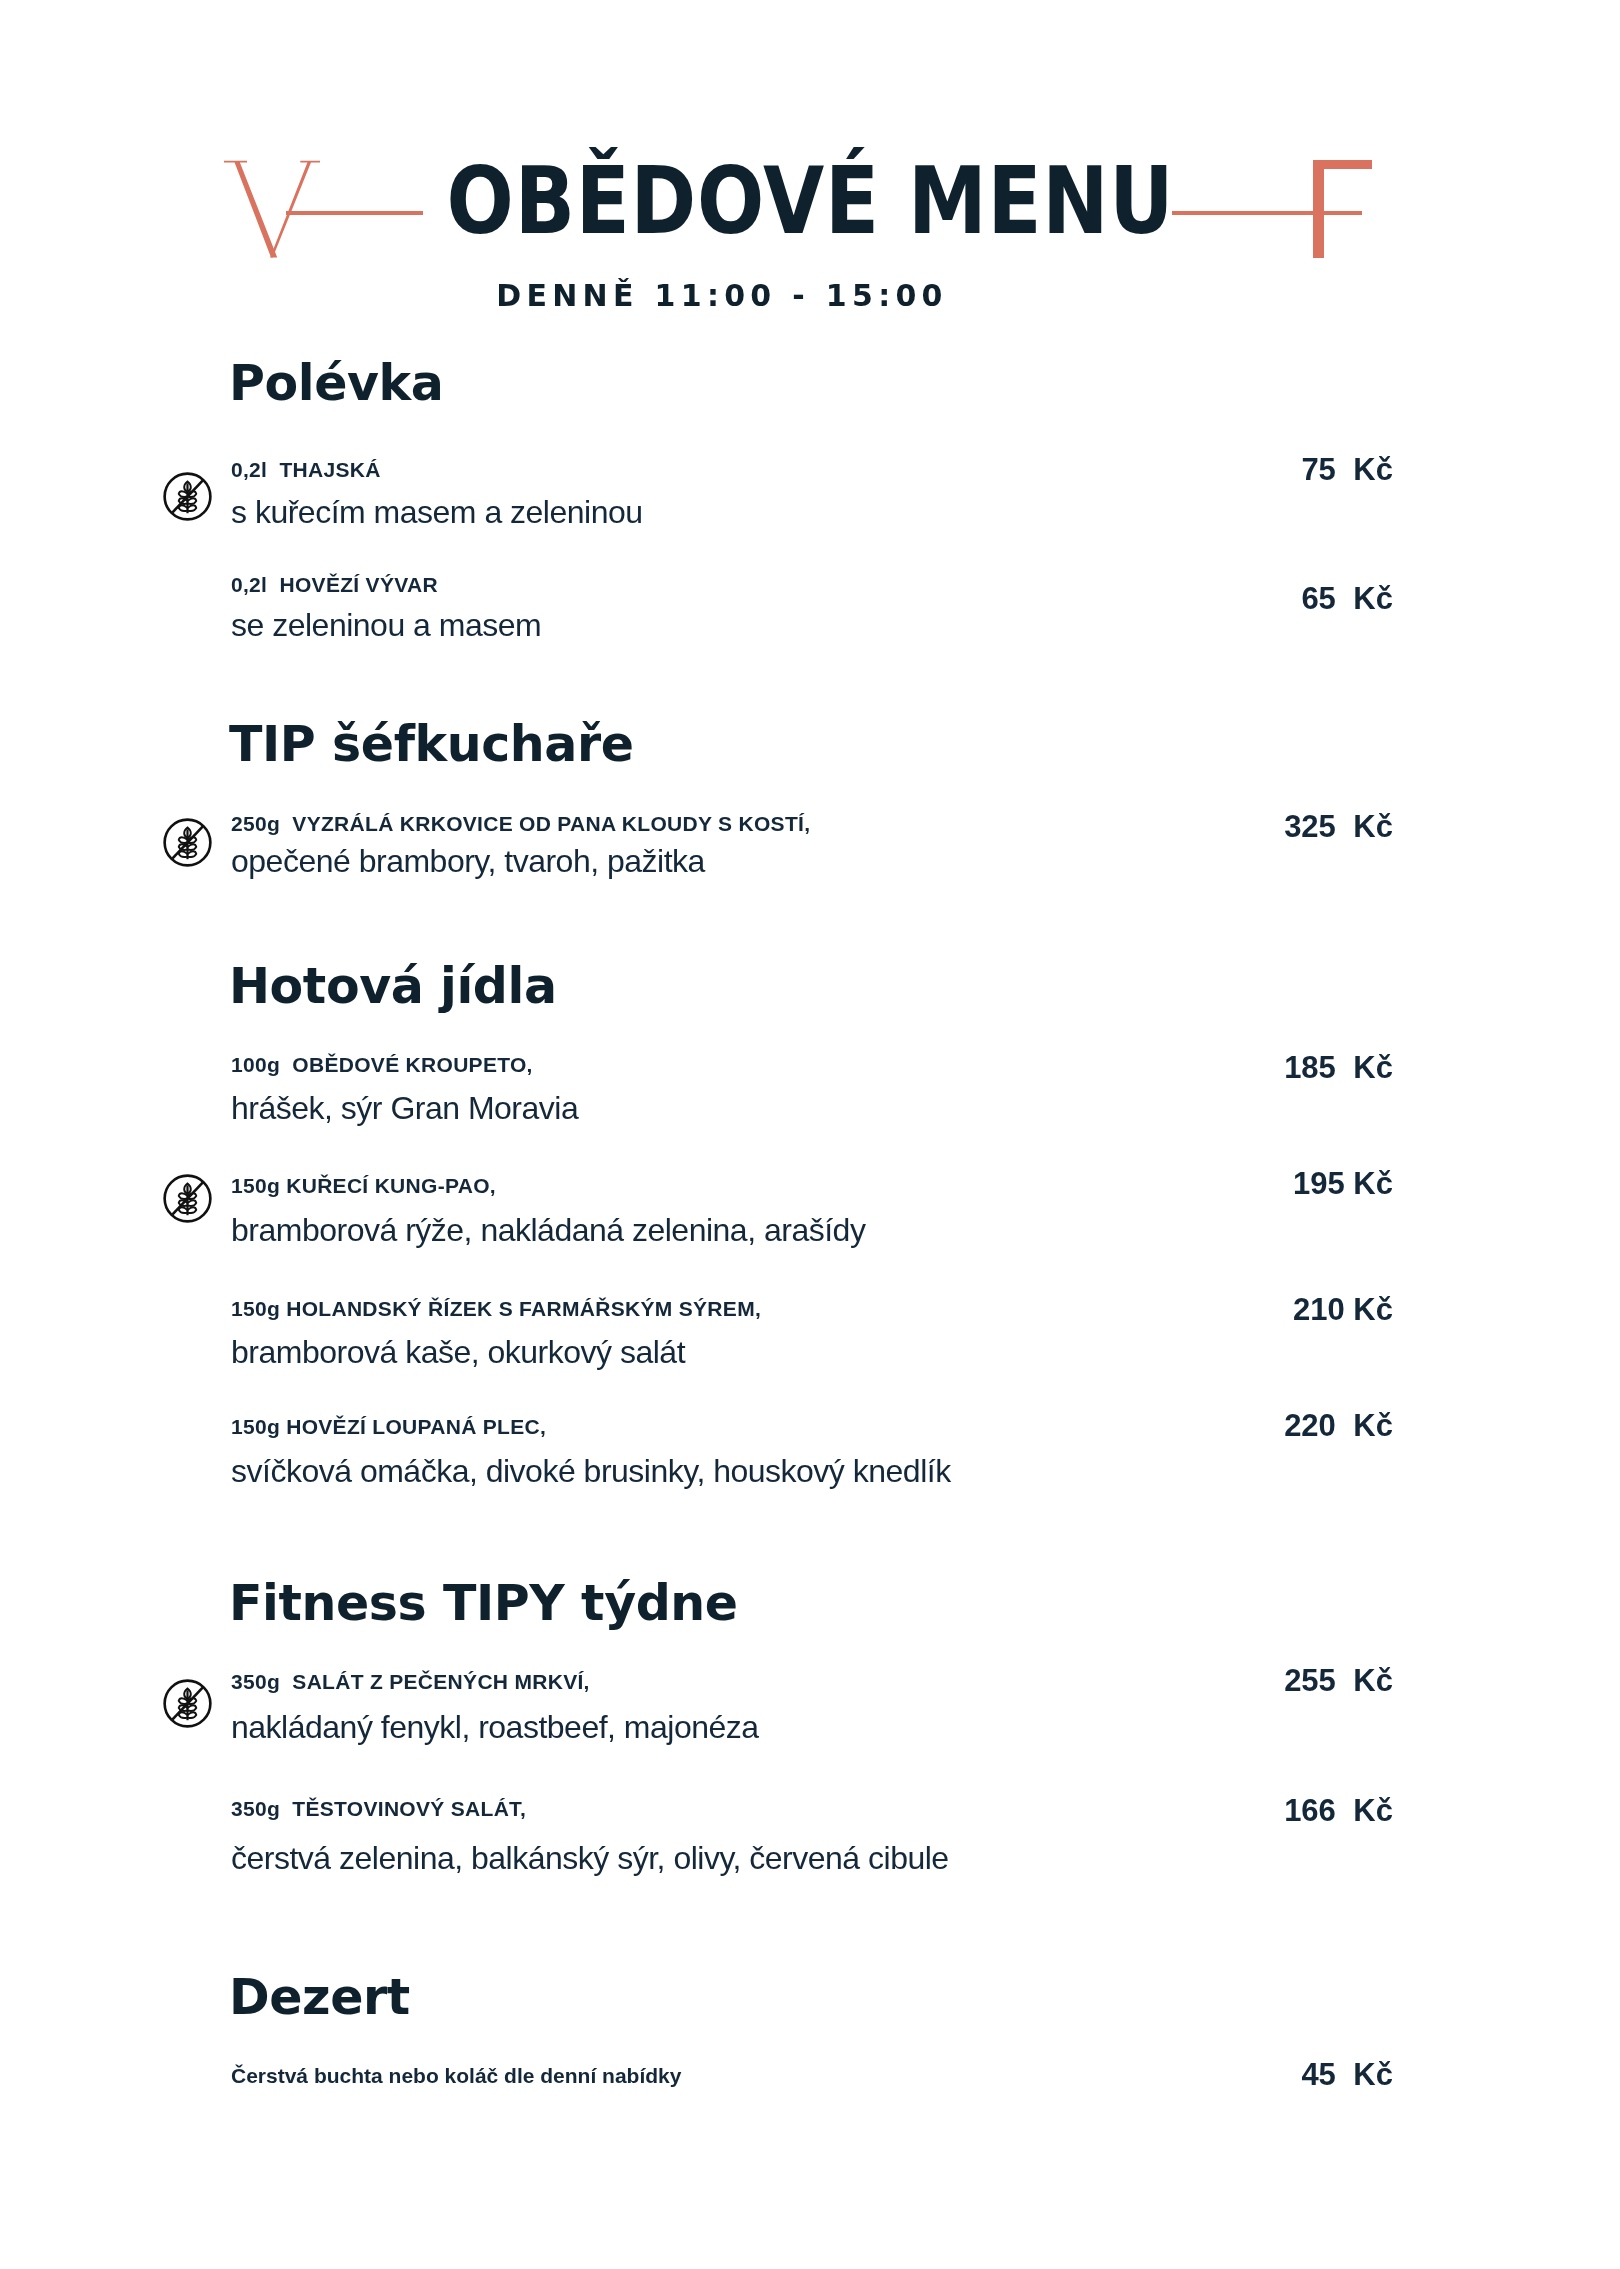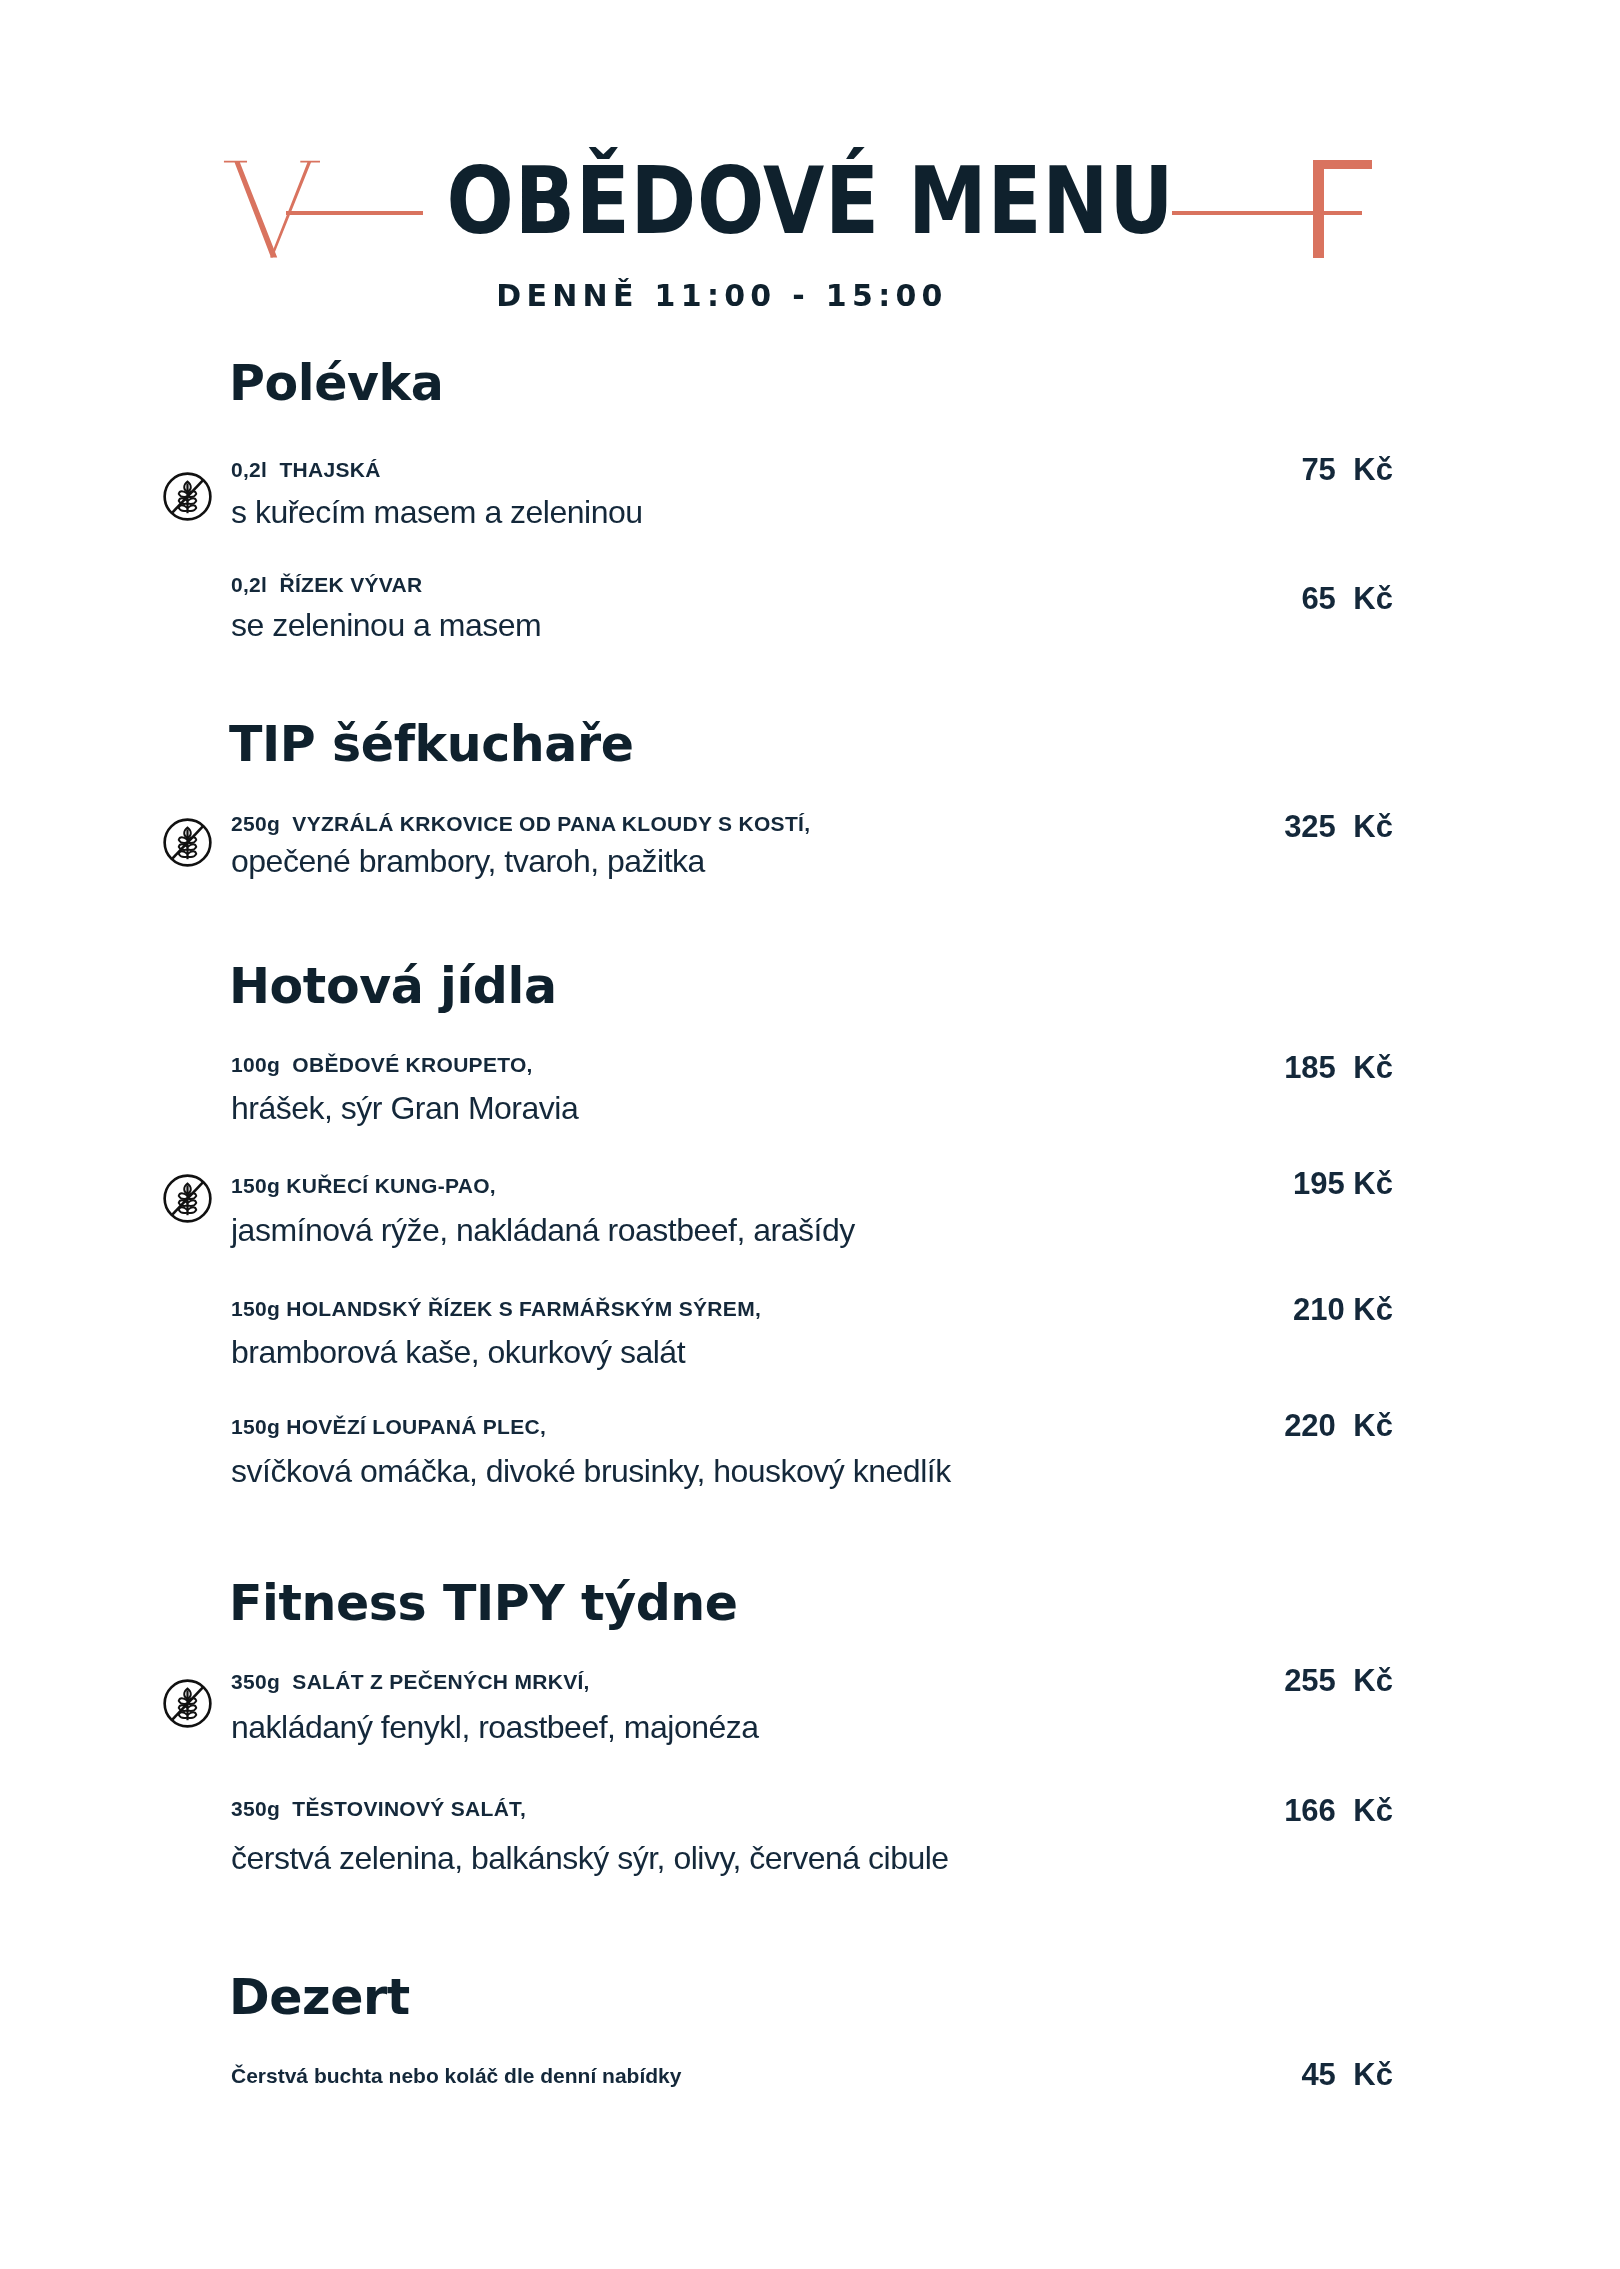--- a/index.html
+++ b/index.html
@@ -40,21 +40,21 @@
   <line x1="29" y1="14" x2="29" y2="48" stroke="#111" stroke-width="2.5"></line>
   <path d="M29 12 C24 16 24 21 29 24 C34 21 34 16 29 12 Z" fill="none" stroke="#111" stroke-width="2.2"></path>
   <path d="M29 26 C24 22 20 22 19 26 C21 30 25 30 29 29 M29 26 C34 22 38 22 39 26 C37 30 33 30 29 29" fill="none" stroke="#111" stroke-width="2.2"></path>
   <path d="M29 34 C24 30 20 30 19 34 C21 38 25 38 29 37 M29 34 C34 30 38 30 39 34 C37 38 33 38 29 37" fill="none" stroke="#111" stroke-width="2.2"></path>
   <path d="M29 42 C24 38 20 38 19 42 C21 46 25 46 29 45 M29 42 C34 38 38 38 39 42 C37 46 33 46 29 45" fill="none" stroke="#111" stroke-width="2.2"></path>
 </svg>
 <div class="item-name" style="top:450px; white-space:pre;">0,2l  THAJSKÁ</div>
 <div class="item-desc" style="top:493px;">s kuřecím masem a zeleninou</div>
 <div class="price" style="top:450px;">75 Kč</div>
 
-<div class="item-name" style="top:565px; white-space:pre;">0,2l  ŘÍZEK VÝVAR</div>
+<div class="item-name" style="top:565px; white-space:pre;">0,2l  HOVĚZÍ VÝVAR</div>
 <div class="item-desc" style="top:606px;">se zeleninou a masem</div>
 <div class="price" style="top:567px;margin-top:12px;">65 Kč</div>
 
 <div class="section-title" style="top:720px;">TIP šéfkuchaře</div>
 
 <svg class="gf-icon" style="top:817px;" viewBox="0 0 58 58">
   <circle cx="29" cy="29" r="26" fill="none" stroke="#111" stroke-width="3"></circle>
   <line x1="12" y1="47" x2="47" y2="10" stroke="#111" stroke-width="3"></line>
   <line x1="29" y1="14" x2="29" y2="48" stroke="#111" stroke-width="2.5"></line>
   <path d="M29 12 C24 16 24 21 29 24 C34 21 34 16 29 12 Z" fill="none" stroke="#111" stroke-width="2.2"></path>
@@ -75,21 +75,21 @@
 <svg class="gf-icon" style="top:1173px;" viewBox="0 0 58 58">
   <circle cx="29" cy="29" r="26" fill="none" stroke="#111" stroke-width="3"></circle>
   <line x1="12" y1="47" x2="47" y2="10" stroke="#111" stroke-width="3"></line>
   <line x1="29" y1="14" x2="29" y2="48" stroke="#111" stroke-width="2.5"></line>
   <path d="M29 12 C24 16 24 21 29 24 C34 21 34 16 29 12 Z" fill="none" stroke="#111" stroke-width="2.2"></path>
   <path d="M29 26 C24 22 20 22 19 26 C21 30 25 30 29 29 M29 26 C34 22 38 22 39 26 C37 30 33 30 29 29" fill="none" stroke="#111" stroke-width="2.2"></path>
   <path d="M29 34 C24 30 20 30 19 34 C21 38 25 38 29 37 M29 34 C34 30 38 30 39 34 C37 38 33 38 29 37" fill="none" stroke="#111" stroke-width="2.2"></path>
   <path d="M29 42 C24 38 20 38 19 42 C21 46 25 46 29 45 M29 42 C34 38 38 38 39 42 C37 46 33 46 29 45" fill="none" stroke="#111" stroke-width="2.2"></path>
 </svg>
 <div class="item-name" style="top:1166px;">150g KUŘECÍ KUNG-PAO,</div>
-<div class="item-desc" style="top:1211px;">jasmínová rýže, nakládaná roastbeef, arašídy</div>
+<div class="item-desc" style="top:1211px;">bramborová rýže, nakládaná zelenina, arašídy</div>
 <div class="price" style="top:1164px; word-spacing:0;">195 Kč</div>
 
 <div class="item-name" style="top:1289px;">150g HOLANDSKÝ ŘÍZEK S FARMÁŘSKÝM SÝREM,</div>
 <div class="item-desc" style="top:1333px;">bramborová kaše, okurkový salát</div>
 <div class="price" style="top:1290px; word-spacing:0;">210 Kč</div>
 
 <div class="item-name" style="top:1407px;">150g HOVĚZÍ LOUPANÁ PLEC,</div>
 <div class="item-desc" style="top:1452px;">svíčková omáčka, divoké brusinky, houskový knedlík</div>
 <div class="price" style="top:1406px;">220 Kč</div>
 

